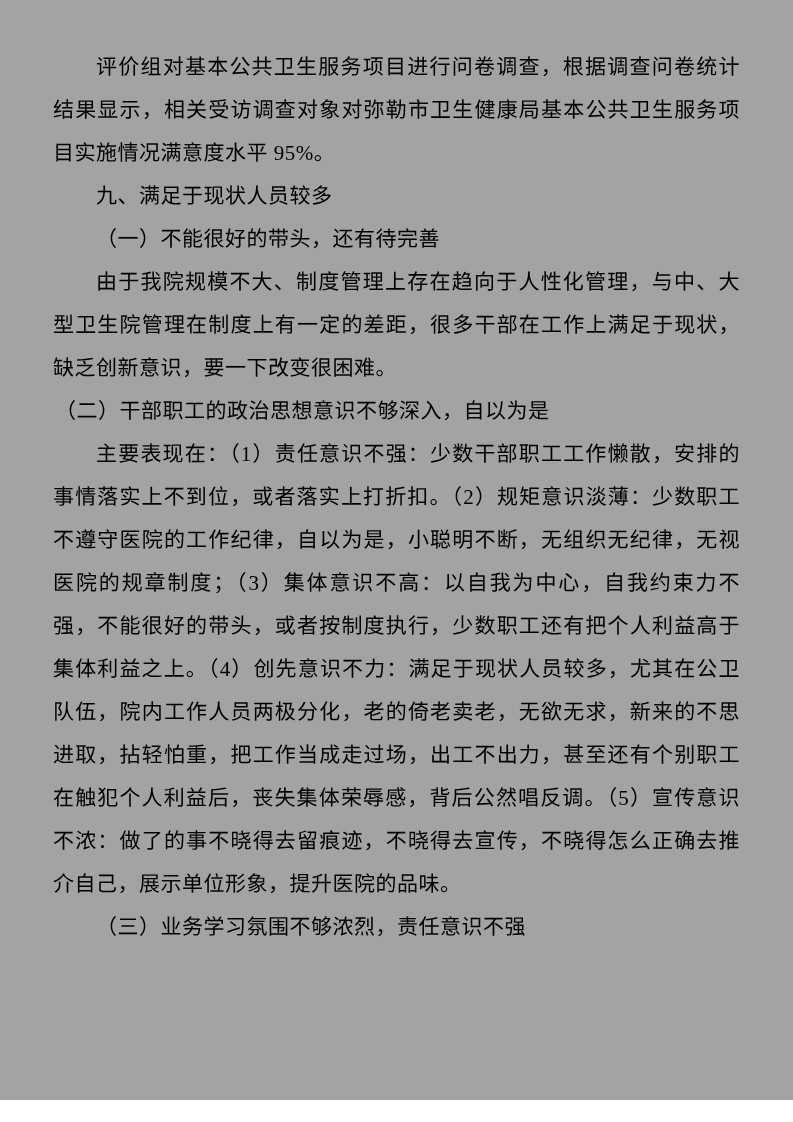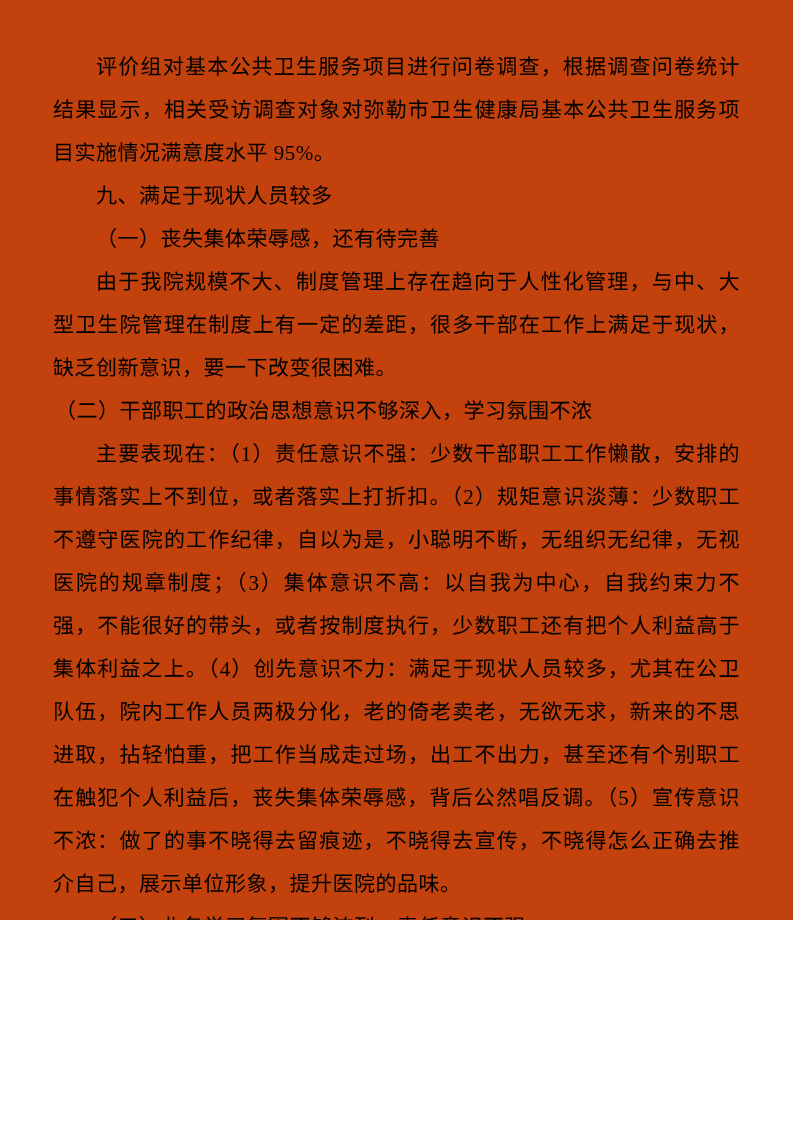--- a/index.html
+++ b/index.html
@@ -3,22 +3,22 @@
 <meta charset="utf-8">
 <style>
   html, body {
     margin: 0;
     padding: 0;
     background: #ffffff;
   }
   .page {
     position: relative;
     width: 793px;
-    height: 920px;
-    background: #c2410c;
+    height: 1100px;
+    background: #a3a3a3;
     overflow: hidden;
     font-family: "Liberation Serif", "DejaVu Serif", serif;
     color: #000000;
   }
   .content {
     position: absolute;
     left: 53px;
     top: 46px;
     width: 687px;
   }
@@ -35,19 +35,19 @@
   .indent-2 { text-indent: 43px; }
   .indent-0 { text-indent: 2px; }
 </style>
 </head>
 <body>
 
 <div class="page">
   <div class="content">
     <p class="para indent-2">评价组对基本公共卫生服务项目进行问卷调查，根据调查问卷统计结果显示，相关受访调查对象对弥勒市卫生健康局基本公共卫生服务项目实施情况满意度水平 95%。</p>
     <p class="para indent-2">九、满足于现状人员较多</p>
-    <p class="para indent-2">（一）丧失集体荣辱感，还有待完善</p>
+    <p class="para indent-2">（一）不能很好的带头，还有待完善</p>
     <p class="para indent-2">由于我院规模不大、制度管理上存在趋向于人性化管理，与中、大型卫生院管理在制度上有一定的差距，很多干部在工作上满足于现状，缺乏创新意识，要一下改变很困难。</p>
-    <p class="para indent-0">（二）干部职工的政治思想意识不够深入，学习氛围不浓</p>
+    <p class="para indent-0">（二）干部职工的政治思想意识不够深入，自以为是</p>
     <p class="para indent-2">主要表现在：（1）责任意识不强：少数干部职工工作懒散，安排的事情落实上不到位，或者落实上打折扣。（2）规矩意识淡薄：少数职工不遵守医院的工作纪律，自以为是，小聪明不断，无组织无纪律，无视医院的规章制度；（3）集体意识不高：以自我为中心，自我约束力不强，不能很好的带头，或者按制度执行，少数职工还有把个人利益高于集体利益之上。（4）创先意识不力：满足于现状人员较多，尤其在公卫队伍，院内工作人员两极分化，老的倚老卖老，无欲无求，新来的不思进取，拈轻怕重，把工作当成走过场，出工不出力，甚至还有个别职工在触犯个人利益后，丧失集体荣辱感，背后公然唱反调。（5）宣传意识不浓：做了的事不晓得去留痕迹，不晓得去宣传，不晓得怎么正确去推介自己，展示单位形象，提升医院的品味。</p>
     <p class="para indent-2">（三）业务学习氛围不够浓烈，责任意识不强</p>
   </div>
 </div>
 
 </body></html>

